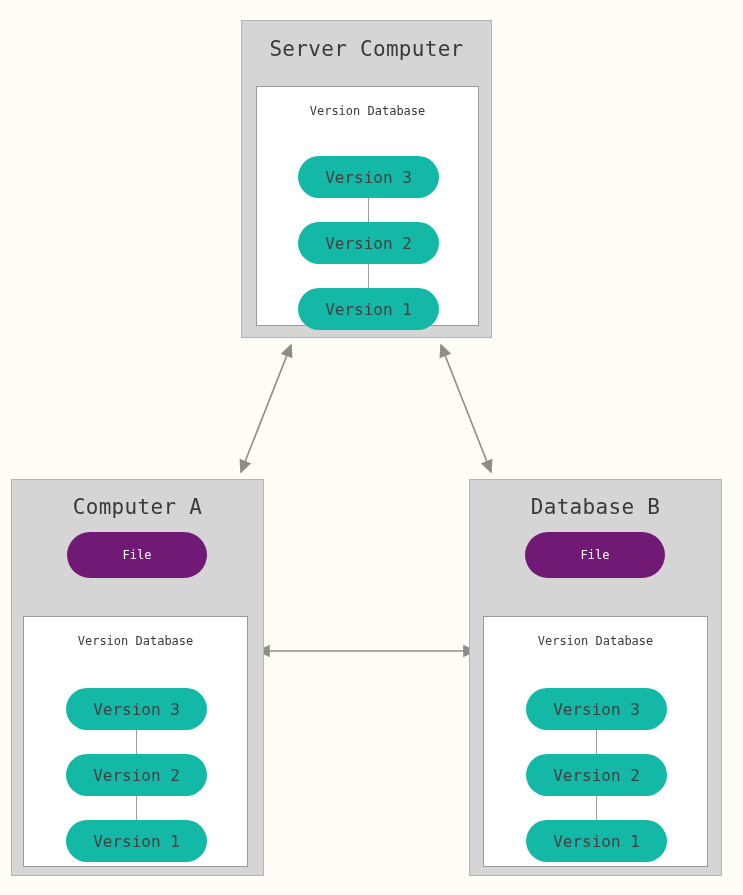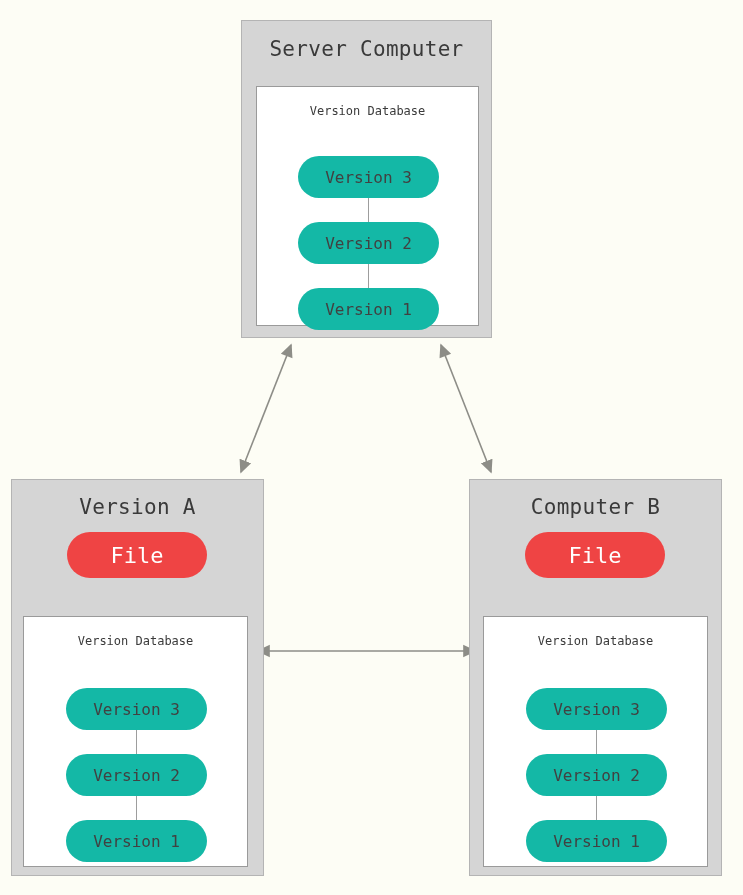--- a/index.html
+++ b/index.html
@@ -74,24 +74,24 @@
   
   .vlink {
     position: absolute;
     width: 1px;
     background: #9d9d9d;
   }
 
   
   .file-pill {
     position: absolute;
-    background: #ef4444;
+    background: #701a75;
     border-radius: 26px;
     color: #ffffff;
-    font-size: 22px;
+    font-size: 12px;
     display: flex;
     align-items: center;
     justify-content: center;
     box-sizing: border-box;
   }
 
   
   #server-panel   { left: 241px; top: 20px;  width: 251px; height: 318px; }
   #server-title   { margin-top: 18px; }
   #server-vdb     { left: 14px; top: 65px; width: 223px; height: 240px; }
@@ -152,39 +152,39 @@
       <div class="vlink" style="left:111px; top:111px; height:24px;"></div>
 
       <div class="pill" style="left:41px; top:135px; width:141px; height:42px;">Version 2</div>
       <div class="vlink" style="left:111px; top:177px; height:24px;"></div>
 
       <div class="pill" style="left:41px; top:201px; width:141px; height:42px;">Version 1</div>
     </div>
   </div>
 
   <div class="machine" id="compA-panel">
-    <div class="machine-title" id="compA-title">Version A</div>
+    <div class="machine-title" id="compA-title">Computer A</div>
 
     <div class="vdb" id="compA-vdb">
       <div class="vdb-title" id="compA-vdb-title">Version Database</div>
 
       <div class="pill" style="left:42px; top:71px; width:141px; height:42px;">Version 3</div>
       <div class="vlink" style="left:112px; top:113px; height:24px;"></div>
 
       <div class="pill" style="left:42px; top:137px; width:141px; height:42px;">Version 2</div>
       <div class="vlink" style="left:112px; top:179px; height:24px;"></div>
 
       <div class="pill" style="left:42px; top:203px; width:141px; height:42px;">Version 1</div>
     </div>
   </div>
 
   <div class="file-pill" id="compA-file">File</div>
 
   <div class="machine" id="compB-panel">
-    <div class="machine-title" id="compB-title">Computer B</div>
+    <div class="machine-title" id="compB-title">Database B</div>
 
     <div class="vdb" id="compB-vdb">
       <div class="vdb-title" id="compB-vdb-title">Version Database</div>
 
       <div class="pill" style="left:42px; top:71px; width:141px; height:42px;">Version 3</div>
       <div class="vlink" style="left:112px; top:113px; height:24px;"></div>
 
       <div class="pill" style="left:42px; top:137px; width:141px; height:42px;">Version 2</div>
       <div class="vlink" style="left:112px; top:179px; height:24px;"></div>
 

